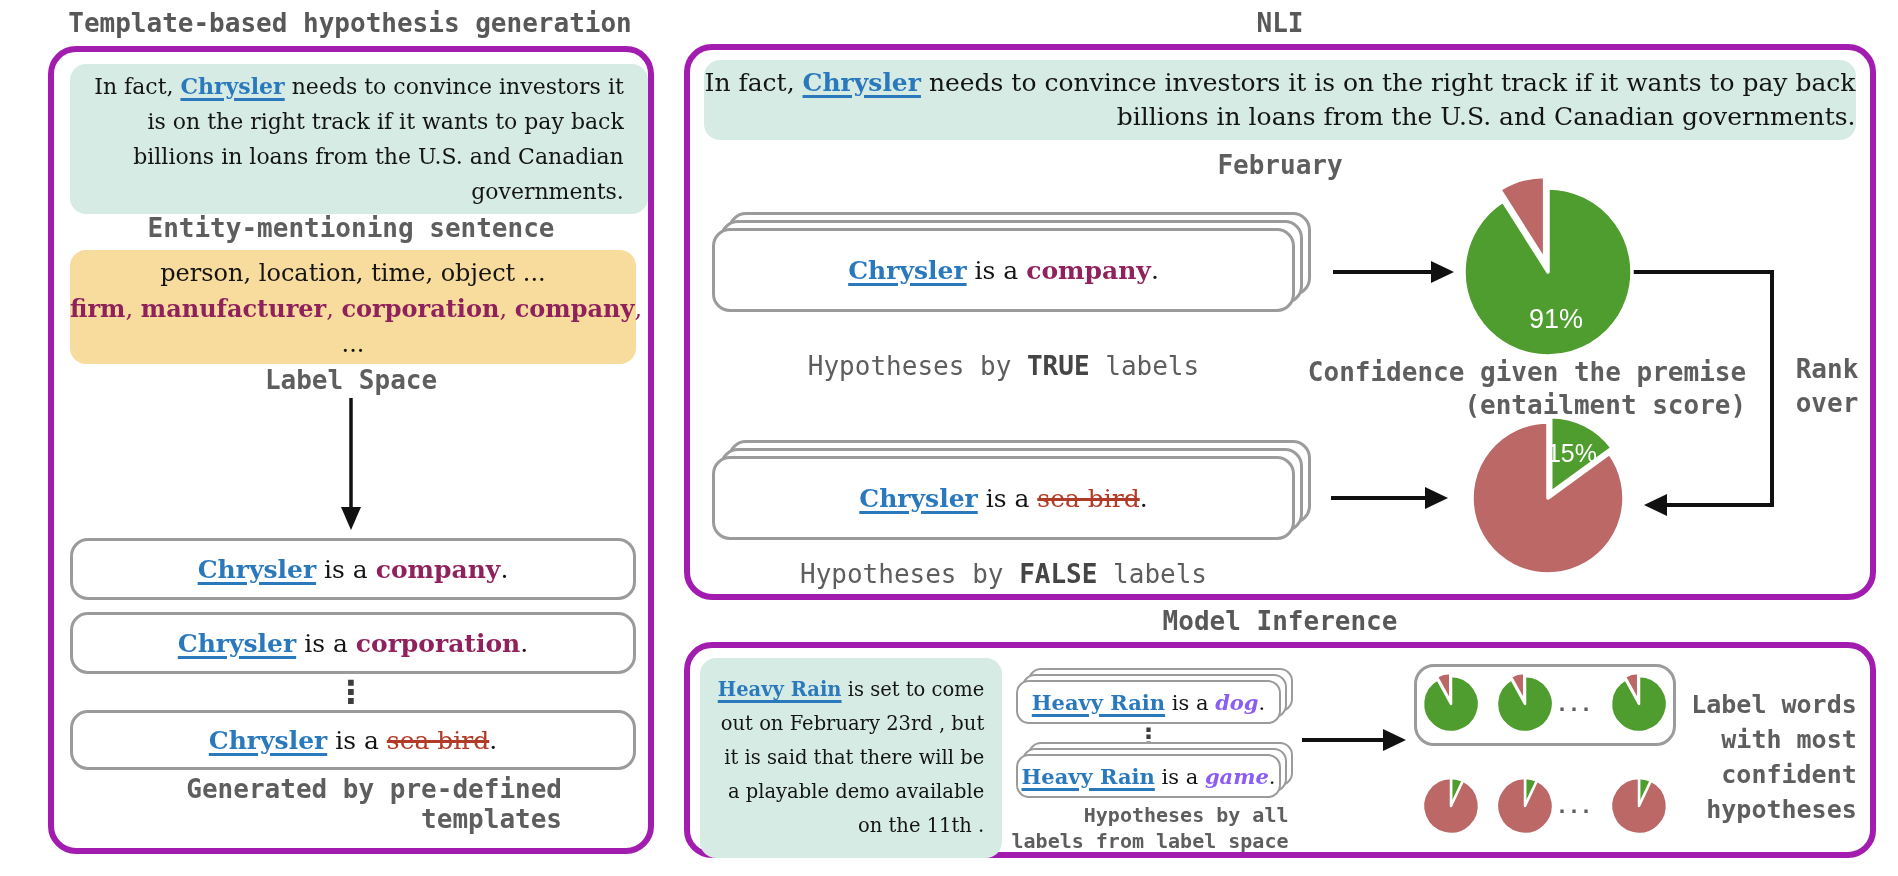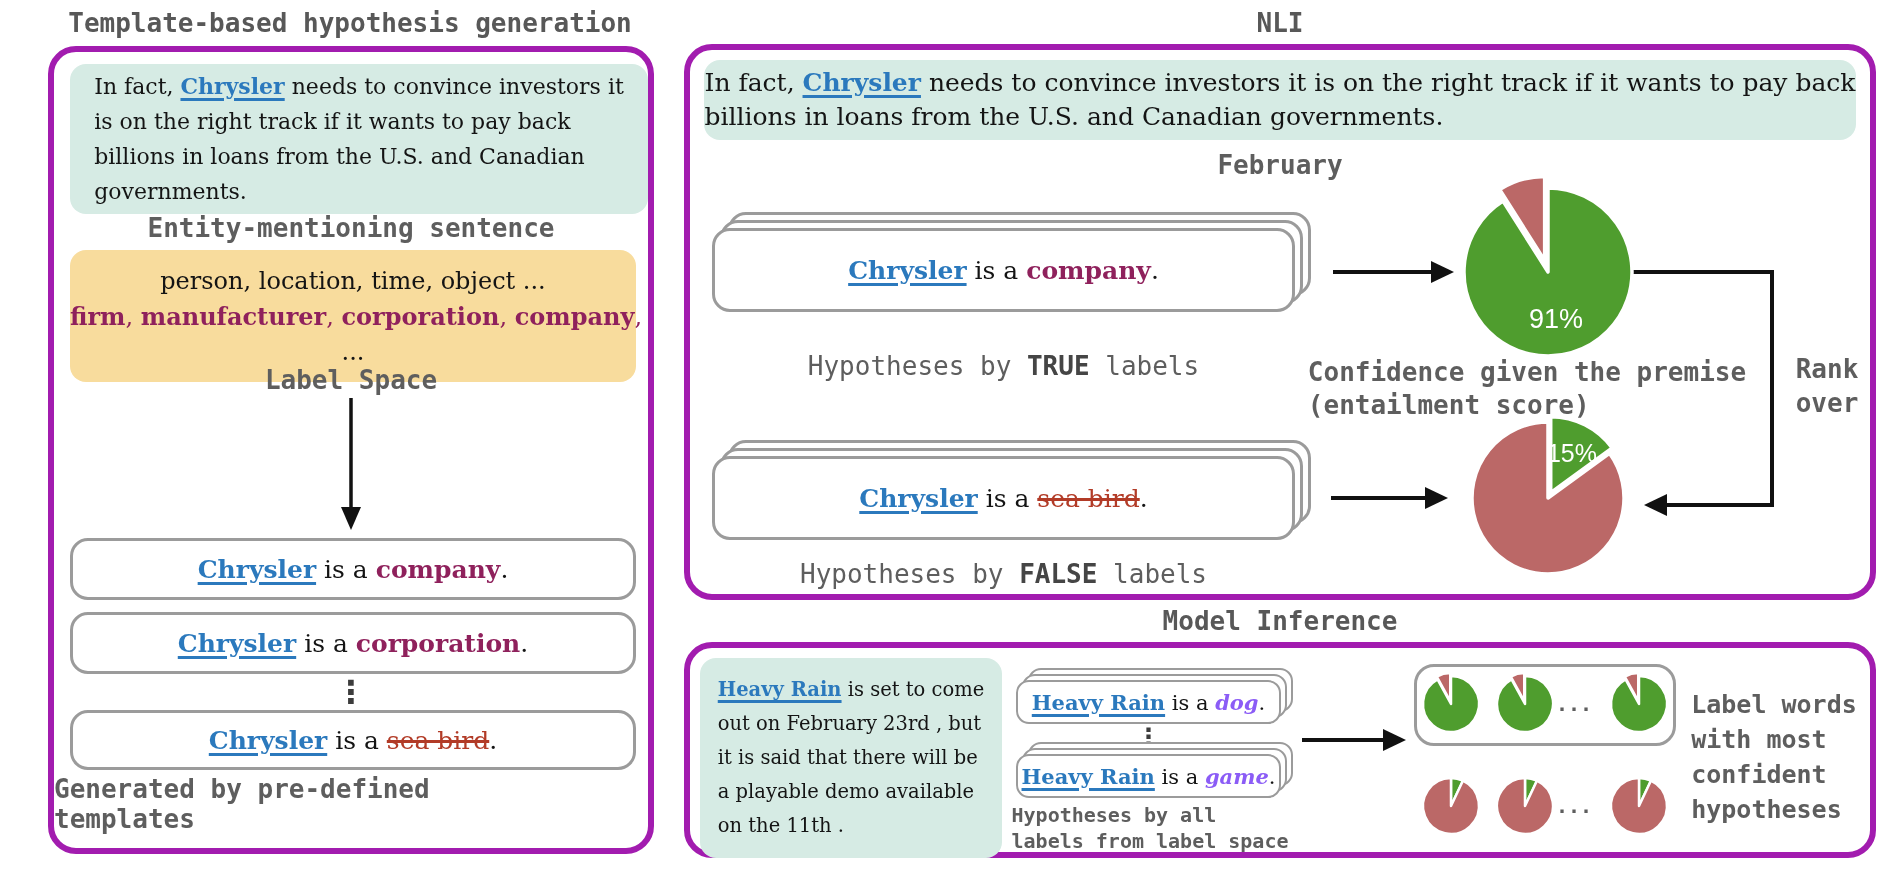--- a/index.html
+++ b/index.html
@@ -1,21 +1,21 @@
 <!DOCTYPE html>
 <html><head>
 <meta charset="utf-8">
 <style>
   html,body{margin:0;padding:0;background:#ffffff;}
   .canvas{position:relative;width:1898px;height:876px;background:#fff;overflow:hidden;}
   .abs{position:absolute;}
   .panel{position:absolute;border:6px solid #a21caf;border-radius:28px;background:#fff;box-sizing:border-box;}
   .mono{font-family:"DejaVu Sans Mono","Liberation Mono",monospace;color:#5e5e5e;font-weight:bold;text-align:center;}
   .serif{font-family:"DejaVu Serif","Liberation Serif",serif;color:#141414;}
-  .center{display:flex;align-items:center;justify-content:center;text-align:left;}
+  .center{display:flex;align-items:center;justify-content:center;text-align:right;}
   .pre{white-space:pre-line;}
   .prespace{white-space:pre;}
   .teal{background:#d6ebe4;border-radius:16px;}
   .orange{background:#f8dc9d;border-radius:16px;}
   .entity{color:#2b79bd;font-weight:bold;text-decoration:underline;text-decoration-thickness:2.5px;text-underline-offset:4px;}
   .maroon{color:#8f215c;font-weight:bold;}
   .msep{color:#8f215c;}
   .struck{color:#b23b27;text-decoration:line-through;text-decoration-thickness:2.5px;}
   .blackbold{color:#8b5cf6;font-weight:bold;font-style:italic;}
   .card{position:absolute;background:#fff;border:3px solid #9b9b9b;border-radius:18px;box-sizing:border-box;}
@@ -38,21 +38,21 @@
 
   <div class="panel" style="left:48px;top:46px;width:606px;height:808px;">
 
     <div class="abs teal serif center pre" style="left:16px;top:12px;width:566px;height:150px;font-size:22px;line-height:35px;padding:0 6px;"><span><span>In fact, </span><span class="entity">Chrysler</span><span> needs to convince investors it
 is on the right track if it wants to pay back
 billions in loans from the U.S. and Canadian
 governments.</span></span></div>
 
     <div class="abs mono center" style="left:0;top:160px;width:594px;height:32px;font-size:26px;">Entity-mentioning sentence</div>
 
-    <div class="abs orange serif" style="left:16px;top:198px;width:566px;height:132px;font-size:24px;line-height:35px;text-align:center;padding-top:14px;box-sizing:border-box;">
+    <div class="abs orange serif" style="left:16px;top:198px;width:566px;height:114px;font-size:24px;line-height:35px;text-align:center;padding-top:6px;box-sizing:border-box;">
       <div>person, location, time, object ...</div>
       <div class="prespace"><span class="maroon">firm</span><span class="msep">, </span><span class="maroon">manufacturer</span><span class="msep">, </span><span class="maroon">corporation</span><span class="msep">, </span><span class="maroon">company</span><span class="msep">,</span></div>
       <div>...</div>
     </div>
 
     <div class="abs mono center" style="left:0;top:312px;width:594px;height:32px;font-size:26px;">Label Space</div>
 
     <div class="card center serif prespace" style="left:16px;top:486px;width:566px;height:62px;font-size:25px;"><span><span class="entity">Chrysler</span><span> is a </span><span class="maroon">company</span><span>.</span></span></div>
 
     <div class="card center serif prespace" style="left:16px;top:560px;width:566px;height:62px;font-size:25px;"><span><span class="entity">Chrysler</span><span> is a </span><span class="maroon">corporation</span><span>.</span></span></div>

